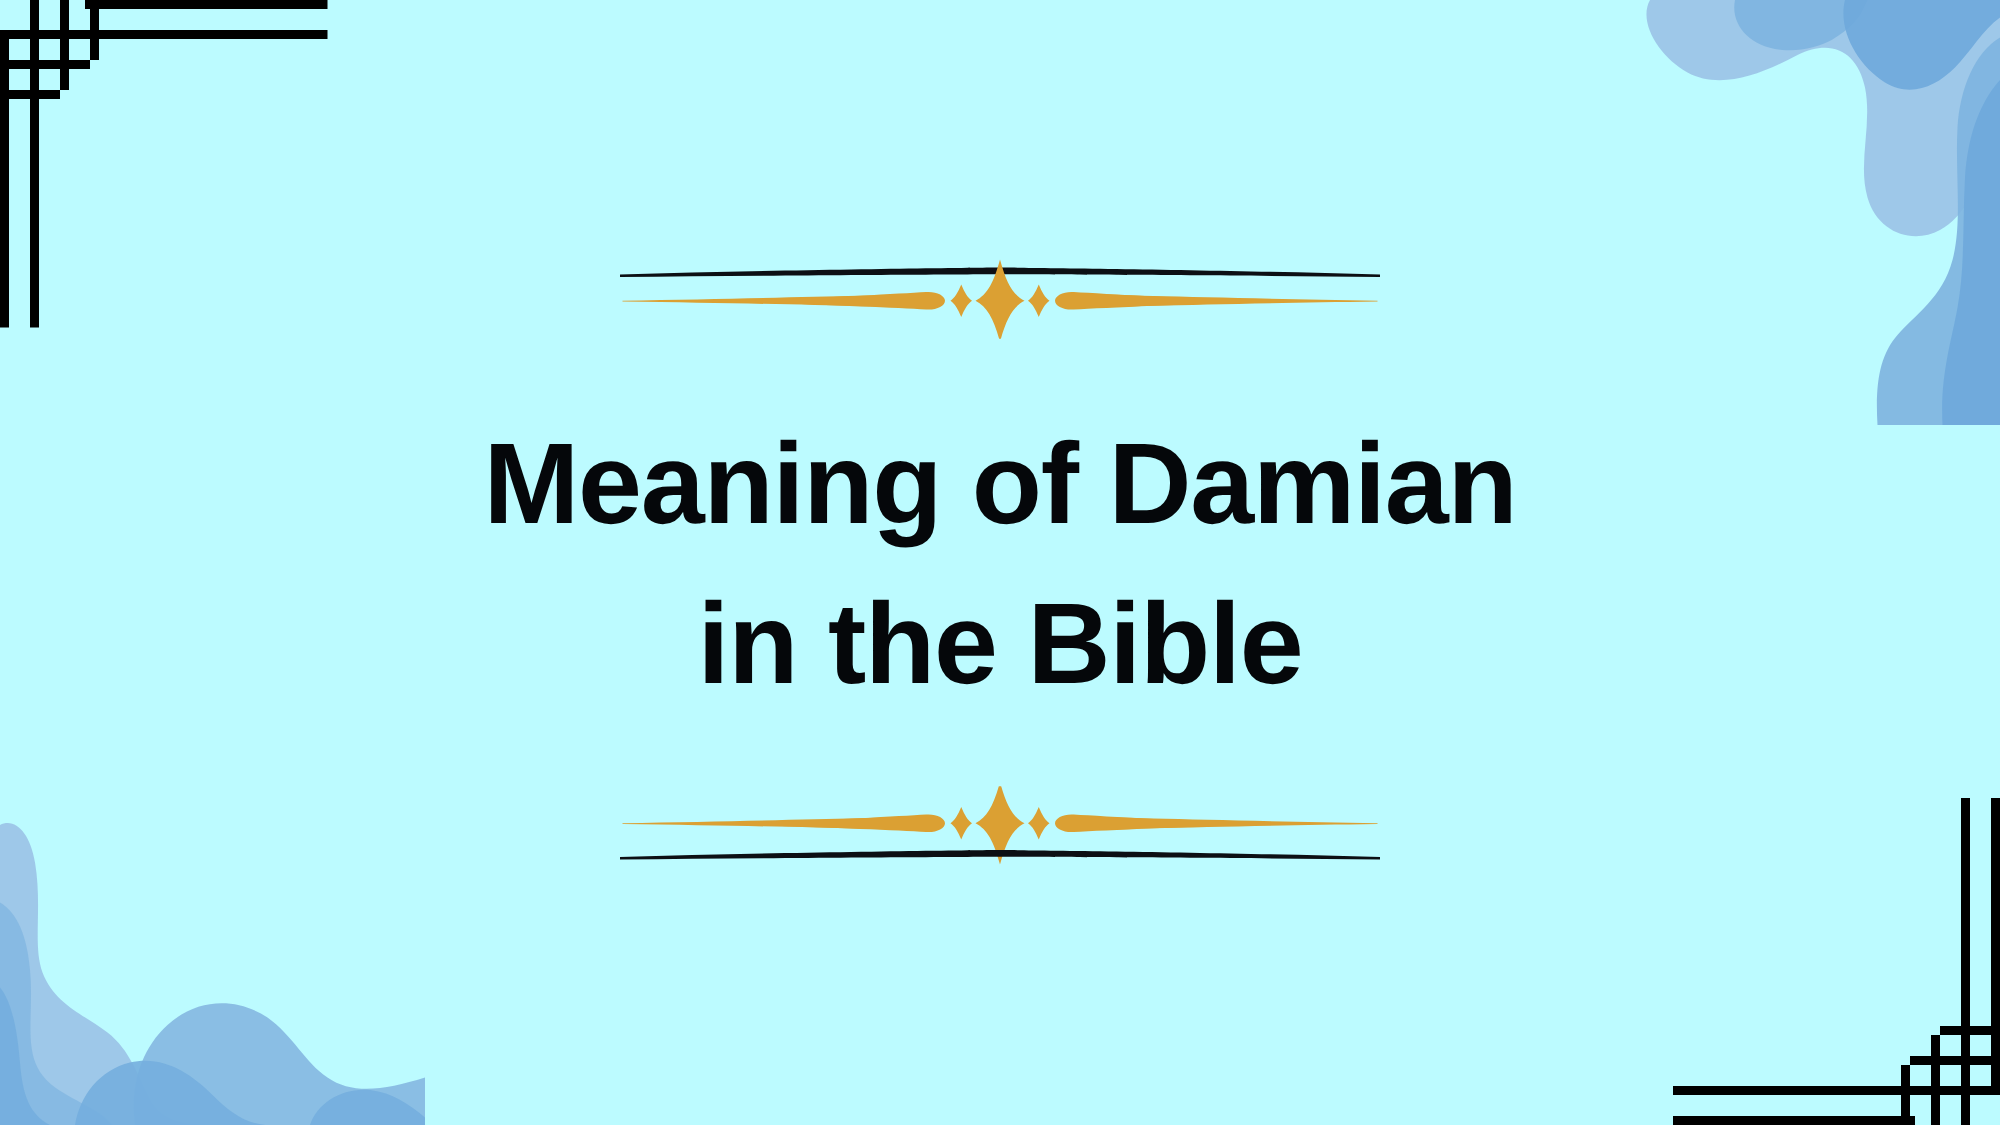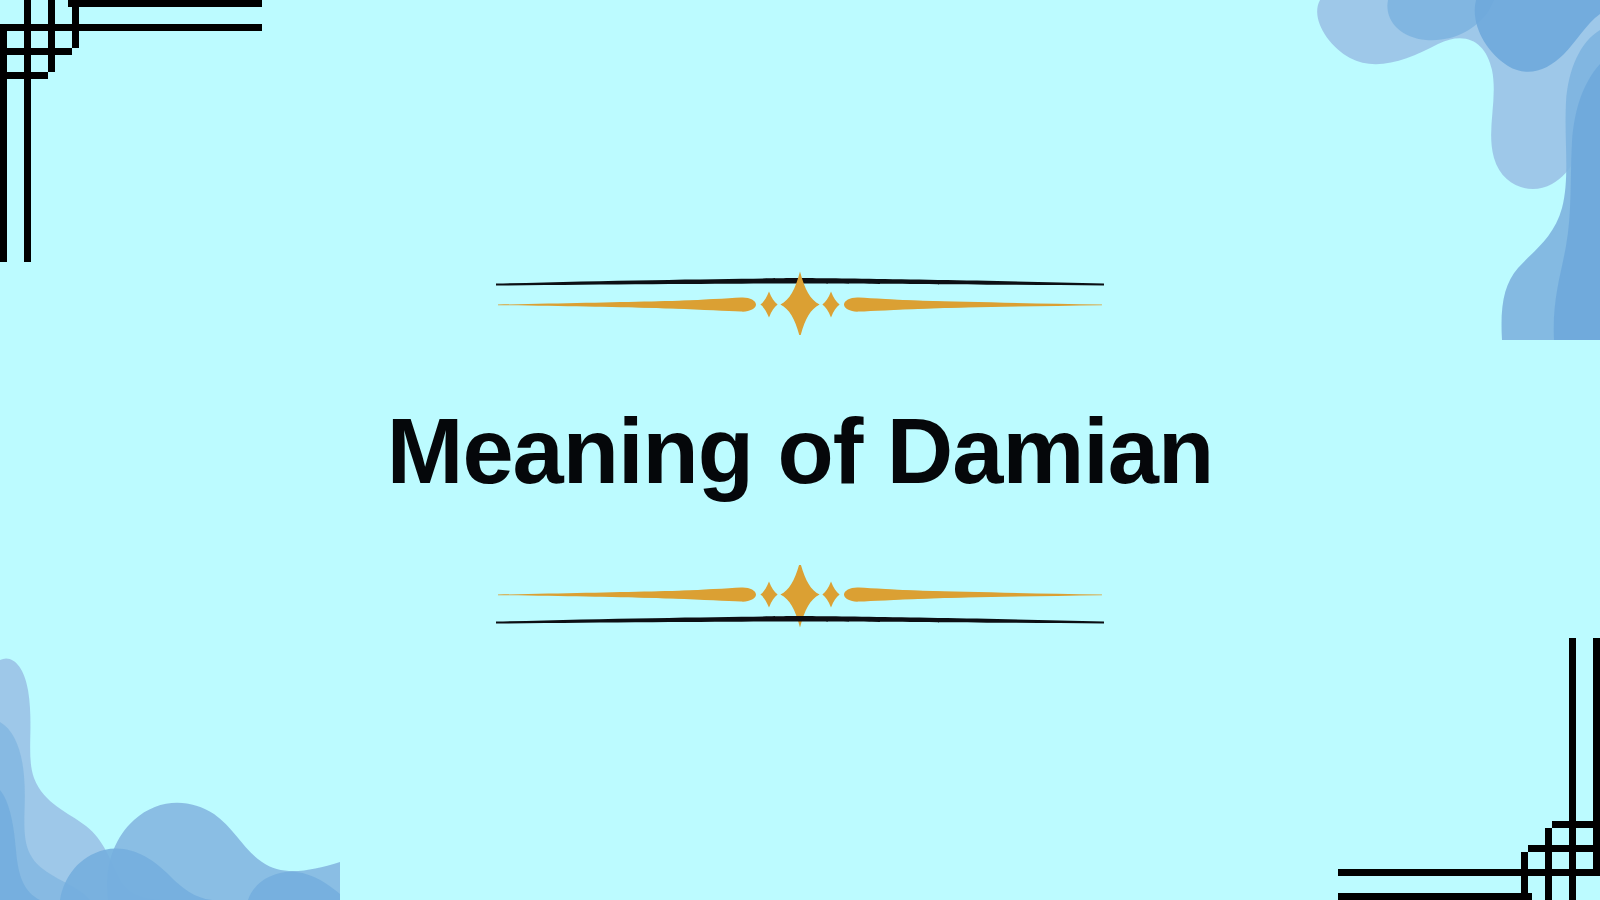--- a/index.html
+++ b/index.html
@@ -160,20 +160,21 @@
 
         <path d="M337 28.6 C339.6 35.0 342.2 39.2 345.6 41.6 C342.2 44.0 339.6 48.2 337 54.6 C334.4 48.2 331.8 44.0 328.4 41.6 C331.8 39.2 334.4 35.0 337 28.6 Z" fill="#dba033"></path>
 
         <path d="M365 34.6 C357 34.0 350 37.4 350 41.6 C350 45.8 357 49.2 365 48.6 C392 47.2 462 44.0 532 42.2 C462 40.4 392 36.2 365 34.6 Z" fill="#dba033"></path>
         <path d="M608 41.6 C492 39.4 402 37.4 374 36.0 L374 47.2 C402 46.2 492 43.8 608 42.2 Z" fill="#dba033"></path>
       </svg>
     </div>
 
     <div class="title-block">
       <div class="title-line">Meaning of Damian</div>
+      <div class="title-line">in the Bible</div>
     </div>
 
     <div class="divider divider-bottom">
       <svg viewBox="0 0 612 72" xmlns="http://www.w3.org/2000/svg">
 
         <path d="M4 29.6 C120 27.4 210 25.4 238 24.0 L238 35.2 C210 34.2 120 31.8 4 30.2 Z" fill="#dba033"></path>
         <path d="M247 22.6 C255 22.0 262 25.4 262 29.6 C262 33.8 255 37.2 247 36.6 C220 35.2 150 32.0 80 30.2 C150 28.4 220 24.2 247 22.6 Z" fill="#dba033"></path>
         <path d="M275 16.6 C277.6 23.0 280.2 27.2 283.6 29.6 C280.2 32.0 277.6 36.2 275 42.6 C272.4 36.2 269.8 32.0 266.4 29.6 C269.8 27.2 272.4 23.0 275 16.6 Z" fill="#dba033"></path>
         <path d="M306 -3.4 C311 15.0 316 24.6 325.6 29.6 C316 34.6 311 44.2 306 62.6 C301 44.2 296 34.6 286.4 29.6 C296 24.6 301 15.0 306 -3.4 Z" fill="#dba033"></path>
         <path d="M337 16.6 C339.6 23.0 342.2 27.2 345.6 29.6 C342.2 32.0 339.6 36.2 337 42.6 C334.4 36.2 331.8 32.0 328.4 29.6 C331.8 27.2 334.4 23.0 337 16.6 Z" fill="#dba033"></path>

